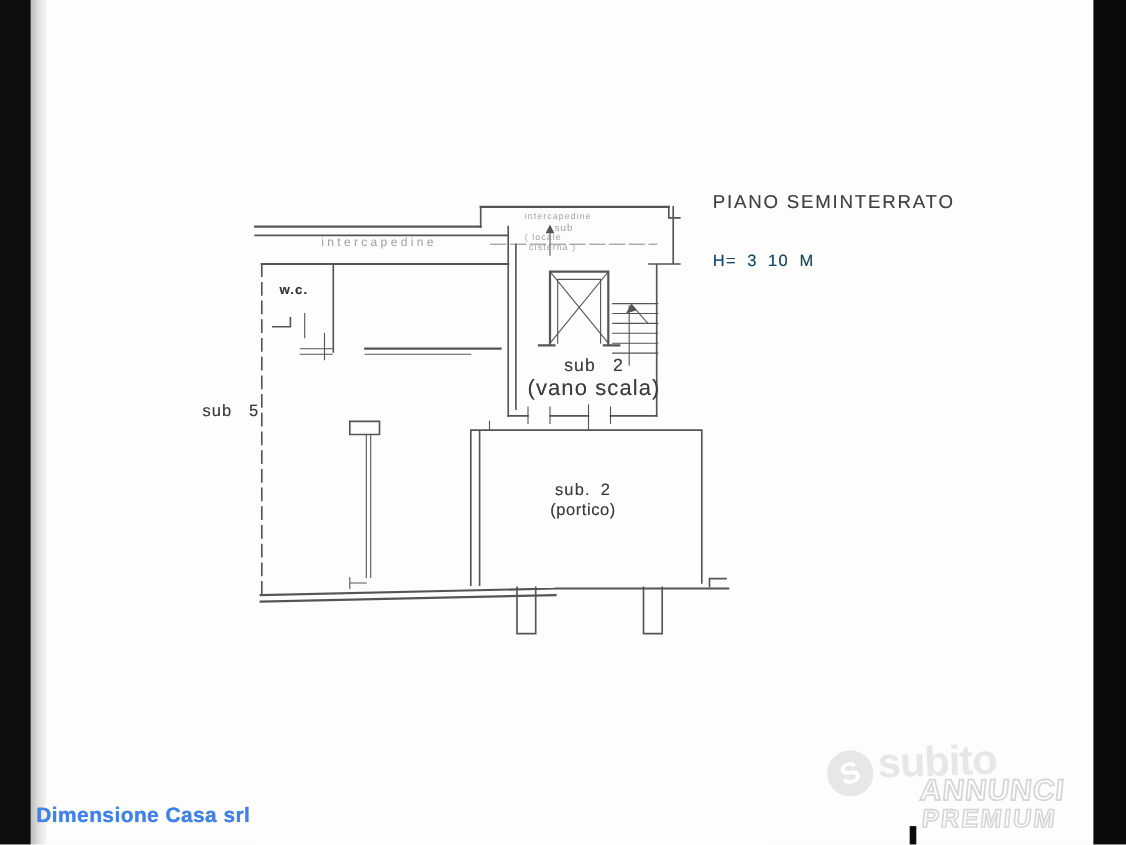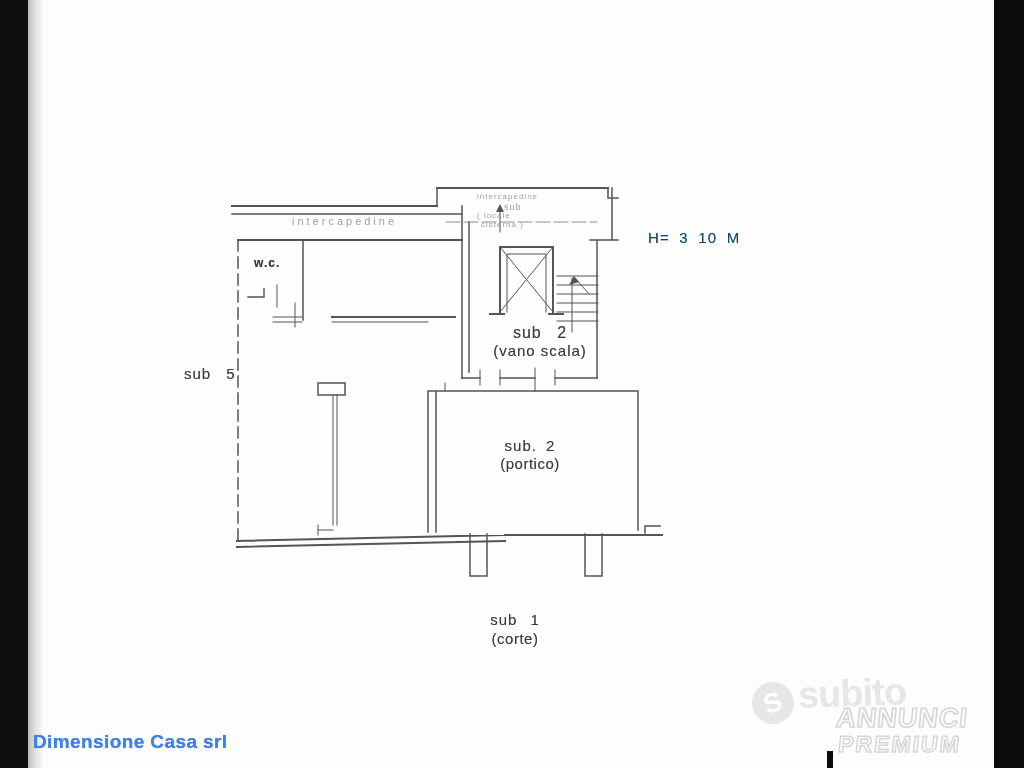--- a/index.html
+++ b/index.html
@@ -27,21 +27,21 @@
   .intercap-top{left:477px;top:192px;font-size:8px;letter-spacing:1px;}
   .cist1{left:504px;top:202px;font-size:9px;letter-spacing:1px;}
   .cist2{left:477px;top:211px;font-size:8px;letter-spacing:1px;}
   .cist3{left:481px;top:220px;font-size:8px;letter-spacing:1px;}
   .wc{left:254px;top:256px;font-size:12px;font-weight:600;letter-spacing:1px;color:#353535;}
   .sub5{left:184px;top:365px;font-size:15px;word-spacing:10px;letter-spacing:1px;}
   .room-center{position:absolute;text-align:center;color:#3c3c3c;
        text-shadow:0 0 .6px rgba(70,70,70,.55);}
   .vano{left:458px;top:324px;width:164px;}
   .vano .l1{font-size:16px;word-spacing:10px;letter-spacing:1px;text-align:center;}
-  .vano .l2{font-size:15px;letter-spacing:1px;margin-top:0px;}
+  .vano .l2{font-size:20px;letter-spacing:1px;margin-top:0px;}
   .portico{left:450px;top:437px;width:160px;}
   .portico .l1{font-size:15px;letter-spacing:1px;word-spacing:4px;}
   .portico .l2{font-size:15px;letter-spacing:.5px;margin-top:1px;}
   .corte{left:440px;top:611px;width:150px;}
   .corte .l1{font-size:15px;word-spacing:8px;letter-spacing:1px;}
   .corte .l2{font-size:15px;letter-spacing:.5px;margin-top:2px;}
 
   .footer-co{position:absolute;left:33px;top:731px;font-size:19px;font-weight:700;
     color:#3b82f6;letter-spacing:.4px;text-shadow:0 0 .7px rgba(30,30,30,.6);}
 
@@ -88,20 +88,21 @@
       <path stroke-width="1" d="M333,395 V525 M337,395 V525 M318,525 V535 M318,530 H333"></path>
       <path stroke-width="1" d="M480,370 V385 M500,370 V385 M535,368 V391 M555,370 V385 M445,383 V391"></path>
       <path stroke-width="1" d="M589,294 L574,277 M500,207 V232"></path>
       <path stroke-width="0.8" stroke="#6a6a6a" stroke-dasharray="14,4" d="M446,222 H597"></path>
       <path stroke-width="1.5" stroke-dasharray="11,6" d="M238,240 V545"></path>
       <polygon fill="#474747" stroke="none" points="574,276 569,285 579,282"></polygon>
       <polygon fill="#474747" stroke="none" points="500,204 496,212 504,212"></polygon>
     </g>
   </svg>
 
+  <div class="lbl title1">PIANO SEMINTERRATO</div>
   <div class="lbl title2">H= 3 10 M</div>
 
   <div class="lbl faint intercap-left">intercapedine</div>
   <div class="lbl faint intercap-top">intercapedine</div>
   <div class="lbl faint cist1">sub</div>
   <div class="lbl faint cist2">( locale</div>
   <div class="lbl faint cist3">cisterna )</div>
 
   <div class="lbl wc">w.c.</div>
   <div class="lbl sub5">sub 5</div>
@@ -109,24 +110,20 @@
   <div class="room-center vano">
     <div class="l1">sub 2</div>
     <div class="l2">(vano scala)</div>
   </div>
 
   <div class="room-center portico">
     <div class="l1">sub. 2</div>
     <div class="l2">(portico)</div>
   </div>
 
-  <div class="room-center corte">
-    <div class="l1">sub 1</div>
-    <div class="l2">(corte)</div>
-  </div>
 
   <div class="wm">
     <div class="wm-logo">
       <span>S</span>
     </div>
     <div class="wm-brand">subito</div>
     <div class="wm-badge">
       <div class="b1">ANNUNCI</div>
       <div class="b2">PREMIUM</div>
     </div>

